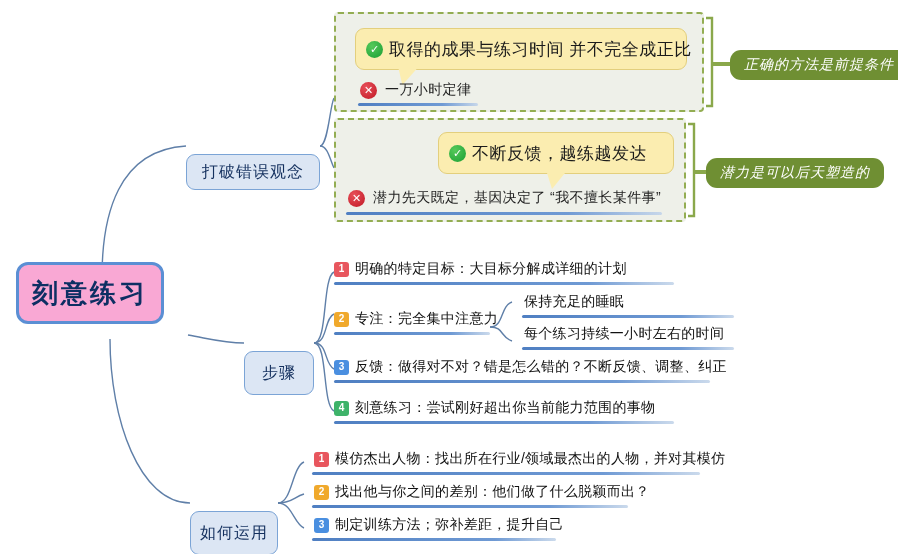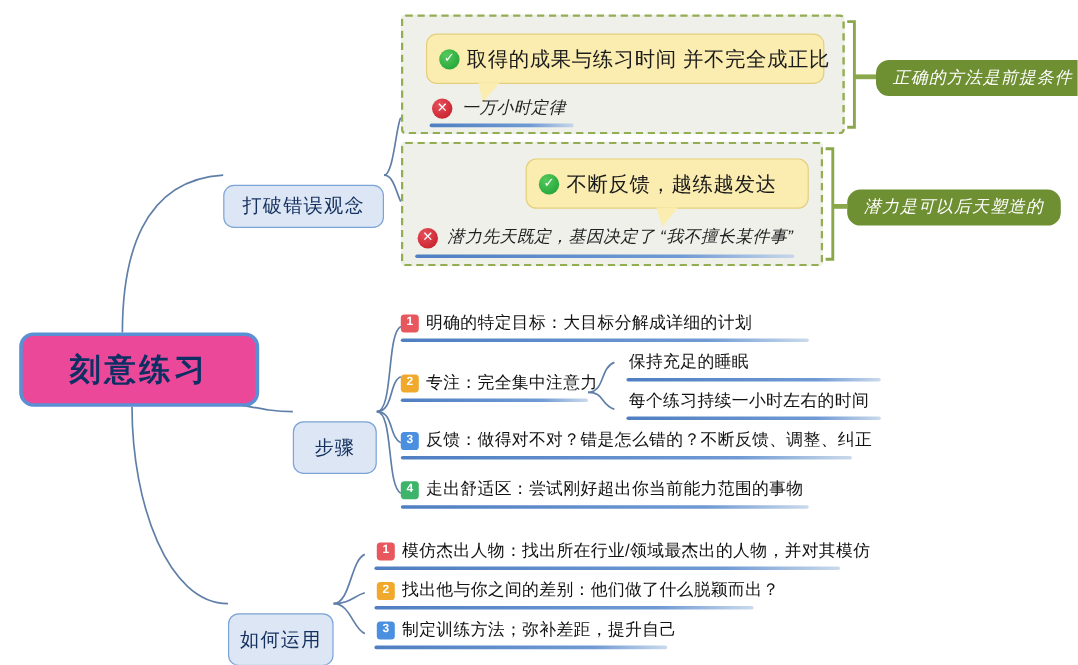--- a/index.html
+++ b/index.html
@@ -8,23 +8,23 @@
     background:#ffffff;
     font-family:"Liberation Sans","DejaVu Sans",sans-serif;
     overflow:hidden;
     position:relative;
   }
   #canvas{position:absolute;left:0;top:0;width:898px;height:554px;}
   svg.wires{position:absolute;left:0;top:0;width:898px;height:554px;pointer-events:none;}
 
   
   .root-node{
-    position:absolute;left:16px;top:277px;width:200px;height:62px;
+    position:absolute;left:16px;top:262px;width:148px;height:62px;
     box-sizing:border-box;
-    background:#ec4899;
+    background:#f9a8d4;
     border:3px solid #5b8fd4;
     border-radius:12px;
     display:flex;align-items:center;justify-content:center;
   }
   .root-node span{
     font-size:26px;font-weight:bold;color:#0d2f63;letter-spacing:3px;
   }
 
   
   .branch-node{
@@ -65,21 +65,21 @@
     position:absolute;width:0;height:0;
     border-left:9px solid transparent;
     border-right:9px solid transparent;
     border-top:16px solid #fbedb0;
   }
   #tail-0{left:396px;top:69px;transform:skewX(-18deg);}
   #tail-1{left:545px;top:173px;transform:skewX(-14deg);}
 
   
   .neg-row{position:absolute;display:flex;align-items:center;}
-  .neg-row .ntext{font-size:14px;color:#1e1e1e;letter-spacing:0.4px;white-space:nowrap;font-style:italic;}
+  .neg-row .ntext{font-size:14px;color:#1e1e1e;letter-spacing:0.4px;white-space:nowrap;}
   #neg-0{left:360px;top:81px;}
   #neg-1{left:348px;top:189px;}
   .neg-underline{
     position:absolute;height:3px;border-radius:2px;
     background:linear-gradient(to right,#4f7fc2,#6f9ad4 70%,#c7d7ea);
   }
   #negline-0{left:358px;top:103px;width:120px;}
   #negline-1{left:346px;top:212px;width:316px;}
 
   
@@ -223,21 +223,21 @@
   <div class="leaf-line" style="left:522px;top:347px;width:212px;"></div>
 
   <div class="leaf" style="left:334px;top:358px;">
     <span class="num" style="background:#4a8fe0;">3</span>
     <span class="ltext">反馈：做得对不对？错是怎么错的？不断反馈、调整、纠正</span>
   </div>
   <div class="leaf-line" style="left:334px;top:380px;width:376px;"></div>
 
   <div class="leaf" style="left:334px;top:399px;">
     <span class="num" style="background:#3eb36a;">4</span>
-    <span class="ltext">走出舒适区：尝试刚好超出你当前能力范围的事物</span>
+    <span class="ltext">刻意练习：尝试刚好超出你当前能力范围的事物</span>
   </div>
   <div class="leaf-line" style="left:334px;top:421px;width:340px;"></div>
 
   <div class="leaf" style="left:314px;top:450px;">
     <span class="num" style="background:#e8565e;">1</span>
     <span class="ltext">模仿杰出人物：找出所在行业/领域最杰出的人物，并对其模仿</span>
   </div>
   <div class="leaf-line" style="left:312px;top:472px;width:388px;"></div>
 
   <div class="leaf" style="left:314px;top:483px;">

